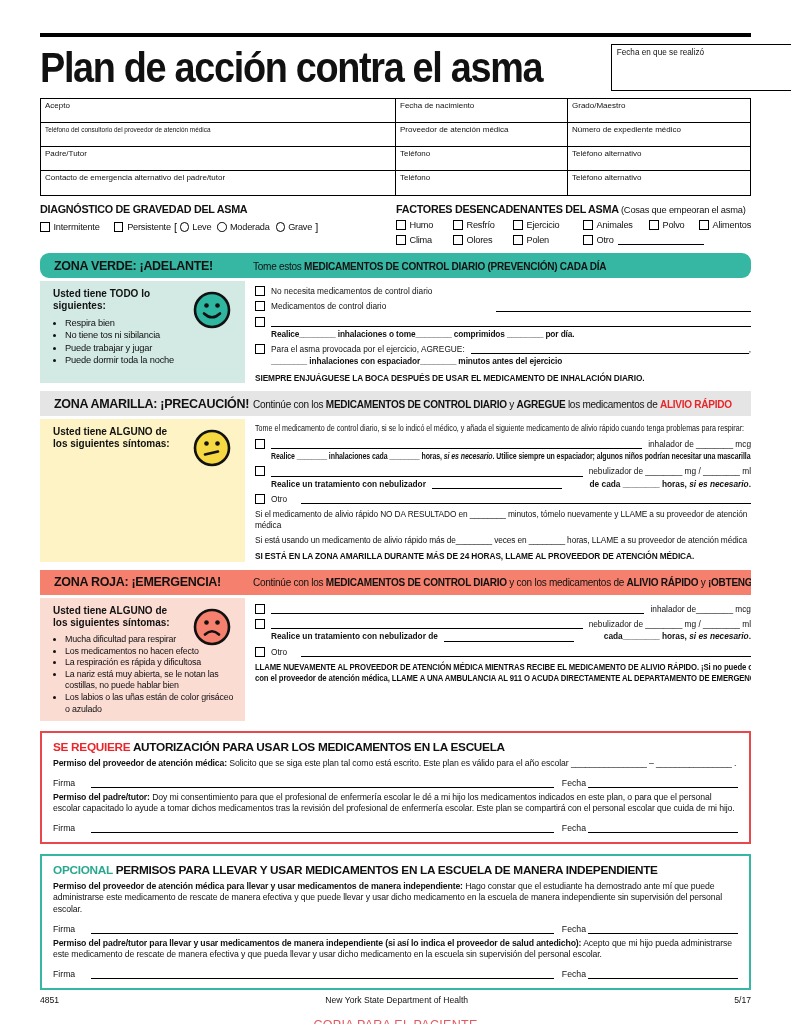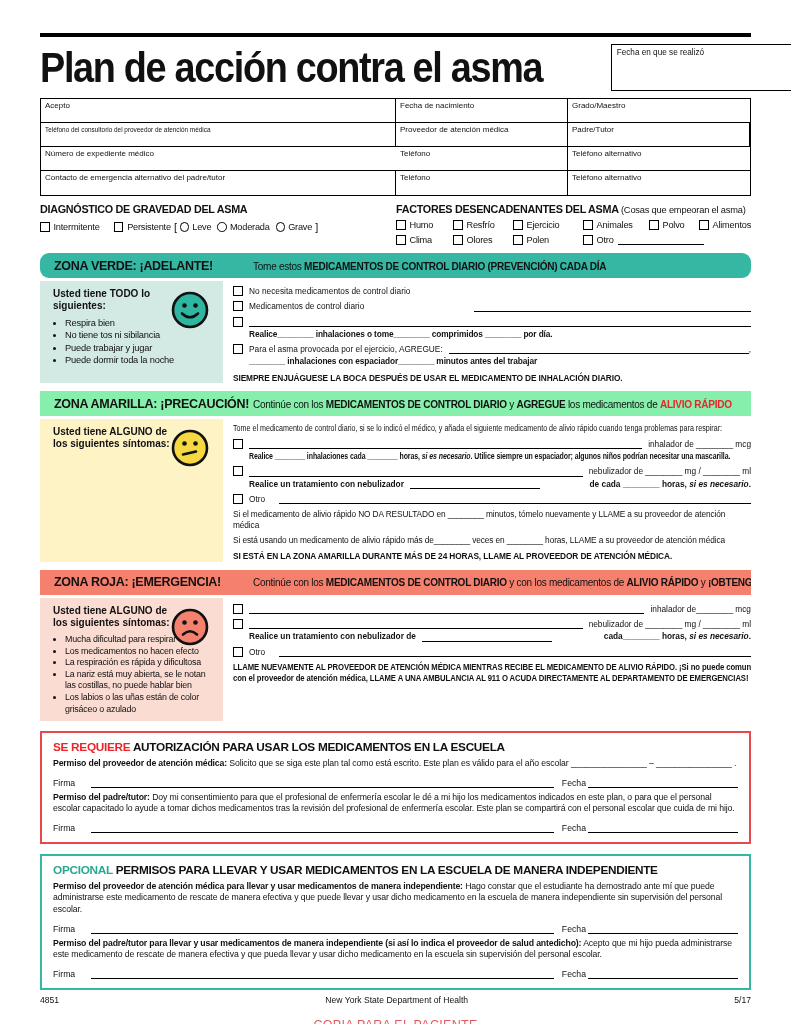--- a/index.html
+++ b/index.html
@@ -27,26 +27,26 @@
   .cb { width:9.5px; height:9.5px; border:1.2px solid #000; background:#fff; flex:none; margin-right:4px; }
   .rad { width:9.5px; height:9.5px; border:1.2px solid #000; border-radius:50%; flex:none; margin-right:3px; }
   .brk { font-size:11px; margin:0 3px; }
   .t-item { display:flex; align-items:center; }
   .o-blank { display:inline-block; width:86px; border-bottom:1px solid #000; height:10px; margin-left:4px; }
 
   .zone-hd { margin-top:8px; height:25px; display:flex; align-items:center; padding-left:14px; overflow:hidden; }
   .zone-hd .zname { width:199px; flex:none; font-size:12.5px; font-weight:bold; letter-spacing:-0.3px; }
   .zone-hd .zdesc { font-size:10.8px; letter-spacing:-0.3px; white-space:nowrap; transform:scaleX(.93); transform-origin:0 50%; }
   .zone-hd.green { background:#35b7a3;border-radius:9px; }
-  .zone-hd.yellow { background:#86efac; }
+  .zone-hd.yellow { background:#e5e5e5; }
   .zone-hd.redz { background:#f5806d; }
   .red-text { color:#e8262a; }
 
   .zbody { display:flex; margin-top:3px; }
-  .zpanel { width:183px; flex:none; padding:7px 10px 6px 13px; position:relative; }
+  .zpanel { width:205px; flex:none; padding:7px 10px 6px 13px; position:relative; }
   .zpanel.green { background:#d2eae3; } .zpanel.yellow { background:#fdf3c5; } .zpanel.redz { background:#fbdcd3; }
   .phead { font-size:10px; font-weight:bold; line-height:1.22; width:122px; }
   .zpanel ul { margin:5px 0 0; padding-left:12px; font-size:9.3px; line-height:1.3; letter-spacing:-0.2px; }
   .face { position:absolute; top:9px; right:13px; width:40px; height:40px; }
 
   .zcontent { flex:1; padding:3px 0 0 10px; font-size:8.3px; line-height:1.25; overflow:hidden; min-width:0; }
   .crow { display:flex; align-items:flex-end; margin-top:5px; }
   .cb2 { width:10px; height:10px; border:1.3px solid #000; margin-right:6px; flex:none; align-self:flex-start; }
   .blank { border-bottom:1px solid #000; height:10px; }
   .gr { flex:1; }
@@ -84,22 +84,22 @@
       <span>Fecha en que se realizó</span>
     </div>
   </div>
 
   <div class="info-table">
     <div class="itc"><span>Acepto</span></div>
     <div class="itc"><span>Fecha de nacimiento</span></div>
     <div class="itc lc"><span>Grado/Maestro</span></div>
     <div class="itc"><span class="fit" style="transform:scaleX(.8)">Teléfono del consultorio del proveedor de atención médica</span></div>
     <div class="itc"><span>Proveedor de atención médica</span></div>
+    <div class="itc lc"><span>Número de expediente médico</span></div>
     <div class="itc"><span>Padre/Tutor</span></div>
-    <div class="itc lc"><span>Número de expediente médico</span></div>
     <div class="itc"><span>Teléfono</span></div>
     <div class="itc lc"><span>Teléfono alternativo</span></div>
     <div class="itc lr"><span>Contacto de emergencia alternativo del padre/tutor</span></div>
     <div class="itc lr"><span>Teléfono</span></div>
     <div class="itc lc lr"><span>Teléfono alternativo</span></div>
   </div>
 
   <div class="dx-row">
     <div class="dx-left">
       <div class="sec-title">DIAGNÓSTICO DE GRAVEDAD DEL ASMA</div>
@@ -205,21 +205,21 @@
         <span class="cb2"></span>
         <span class="blank gr"></span>
       </div>
       <div class="sub">Realice________ inhalaciones o tome________ comprimidos ________ por día.</div>
       <div class="crow">
         <span class="cb2"></span>
         <span class="lbl">Para el asma provocada por el ejercicio, AGREGUE:</span>
         <span class="blank gr" style="margin-left:6px"></span>
         <span>,</span>
       </div>
-      <div class="sub" style="font-weight:bold">________ inhalaciones con espaciador________ minutos antes del trabajar</div>
+      <div class="sub" style="font-weight:bold">________ inhalaciones con espaciador________ minutos antes del ejercicio</div>
       <div class="warn">SIEMPRE ENJUÁGUESE LA BOCA DESPUÉS DE USAR EL MEDICAMENTO DE INHALACIÓN DIARIO.</div>
     </div>
   </div>
 
   <div class="zone-hd yellow">
     <span class="zname">ZONA AMARILLA: ¡PRECAUCIÓN!</span>
     <span class="zdesc">
       <span>Continúe con los </span><b>MEDICAMENTOS DE CONTROL DIARIO</b><span> y </span><b>AGREGUE</b><span> los medicamentos de </span><b class="red-text">ALIVIO RÁPIDO</b>
     </span>
   </div>

